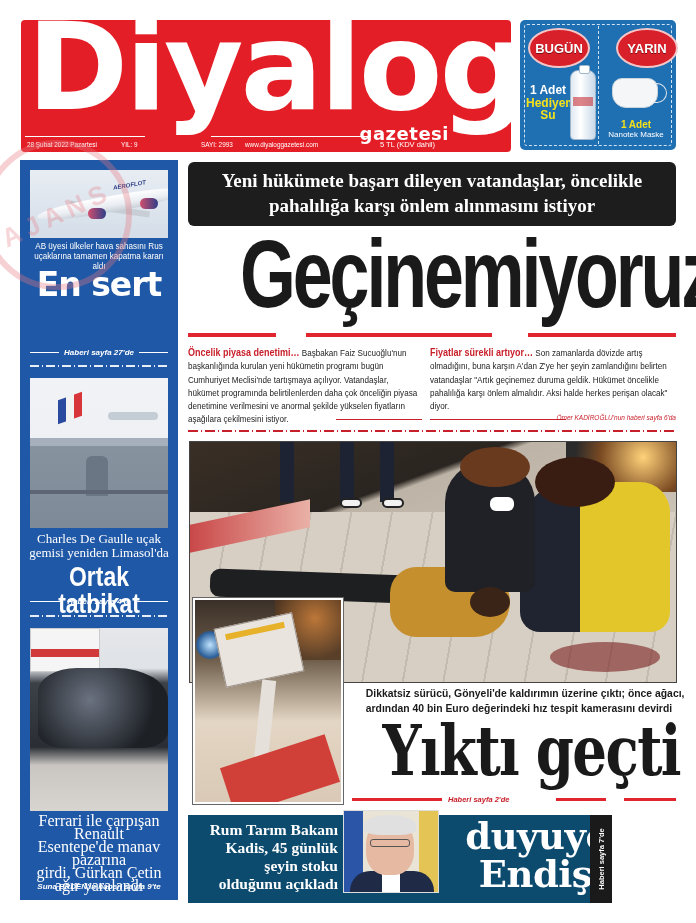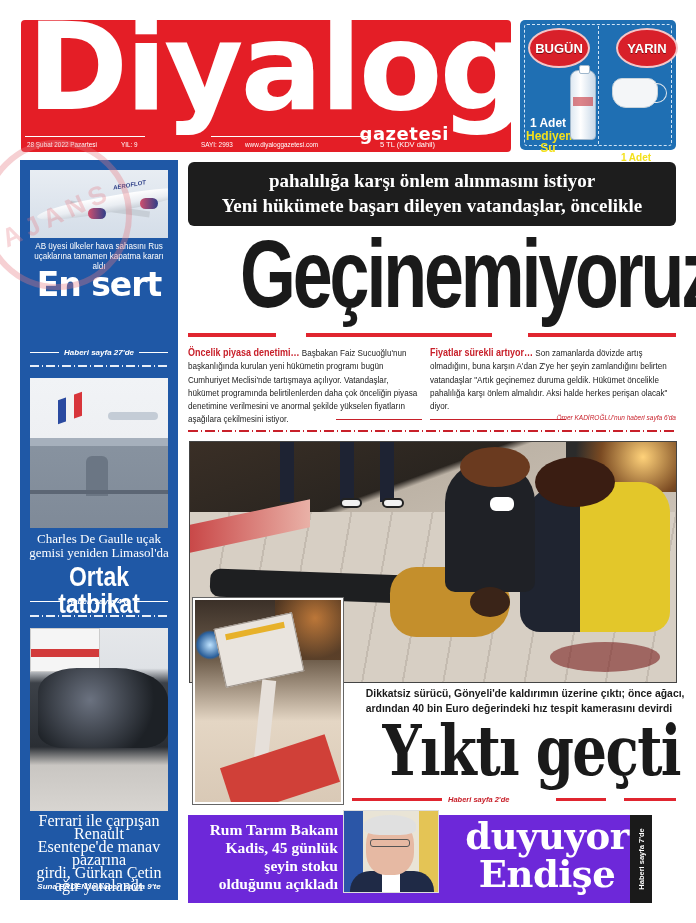--- a/index.html
+++ b/index.html
@@ -44,21 +44,21 @@
     position: absolute; left: 78px; top: 6px; bottom: 6px; border-left: 1px dashed #cfe3f5;
   }
   .promo-badge {
     position: absolute; top: 8px; width: 62px; height: 40px; border-radius: 50%;
     background: #d8202a; border: 2px solid #f4c6c8; color: #fff;
     font-family: "Liberation Sans", sans-serif; font-weight: bold; font-size: 13px;
     display: flex; align-items: center; justify-content: center; text-shadow: 0 1px 0 #7a0d12;
   }
   .promo-badge.b1 { left: 8px; }
   .promo-badge.b2 { left: 96px; }
-  .promo-txt { position: absolute; color: #fff; font-weight: bold; text-align: center; line-height: 1.05; margin-top: 33px; }
+  .promo-txt { position: absolute; color: #fff; font-weight: bold; text-align: center; line-height: 1.05; }
   .promo-txt .yellow { color: #f4e11b; }
   .bottle {
     position: absolute; left: 50px; top: 50px; width: 26px; height: 70px;
     background: linear-gradient(90deg,#dfe9f2,#ffffff 40%,#c9d9e8);
     border-radius: 8px 8px 4px 4px; border: 1px solid #9fb7cc;
   }
   .bottle::before { content:""; position:absolute; left:8px; top:-6px; width:9px; height:7px; background:#fff; border:1px solid #9fb7cc; border-radius:2px; }
   .bottle::after { content:""; position:absolute; left:2px; top:26px; width:20px; height:9px; background:#c7323a; opacity:0.6; }
   .mask {
     position: absolute; left: 92px; top: 58px; width: 46px; height: 30px;
@@ -187,21 +187,21 @@
   }
   .yk-headline {
     position: absolute; left: 346px; top: 716px; width: 332px; text-align: center;
     font-family: "DejaVu Serif", serif; font-weight: bold; font-size: 70px; line-height: 1;
     color: #1a1a1a; letter-spacing: -2px; transform: scaleX(0.78); transform-origin: center top; white-space: nowrap;
   }
   .yk-ref { position: absolute; left: 448px; top: 795px; font-size: 7.5px; color: #c8202a; font-weight: bold; font-style: italic; }
 
   
   .bottom-banner {
-    position: absolute; left: 188px; top: 815px; width: 464px; height: 88px; background: #6d28d9;
+    position: absolute; left: 188px; top: 815px; width: 424px; height: 88px; background: #0c4a6e;
   }
   .bb-left {
     position: absolute; left: 8px; top: 6px; width: 142px; text-align: right; color: #fff;
     font-family: "Liberation Serif", serif; font-weight: bold; font-size: 15.5px; line-height: 18px;
   }
   .bb-photo {
     position: absolute; left: 155px; top: -5px; width: 96px; height: 83px; overflow: hidden;
     background: linear-gradient(90deg,#2b56a7 0 20%,#e9e4d6 20% 80%,#e4c455 80%);
     border: 1px solid #ddd;
   }
@@ -320,22 +320,22 @@
   <div class="sb-ref" style="top:722px;">
     <span>Suna ERDEN'in haberi sayfa 9'te</span>
   </div>
 </div>
 
 <div class="watermark">
   <span>AJANS</span>
 </div>
 
 <div class="subhead-box">
+  <div>Yeni hükümete başarı dileyen vatandaşlar, öncelikle</div>
   <div>pahalılığa karşı önlem alınmasını istiyor</div>
-  <div>Yeni hükümete başarı dileyen vatandaşlar, öncelikle</div>
 </div>
 <div class="main-headline">Geçinemiyoruz</div>
 <div class="red-rule" style="left:188px;top:333px;width:88px;"></div>
 <div class="red-rule" style="left:306px;top:333px;width:186px;"></div>
 <div class="red-rule" style="left:528px;top:333px;width:148px;"></div>
 
 <div class="col-text" style="left:188px;width:258px;">
   <span class="kicker">Öncelik piyasa denetimi…</span><span> Başbakan Faiz Sucuoğlu'nun başkanlığında kurulan yeni hükümetin programı bugün Cumhuriyet Meclisi'nde tartışmaya açılıyor. Vatandaşlar, hükümet programında belirtilenlerden daha çok önceliğin piyasa denetimine verilmesini ve anormal şekilde yükselen fiyatların aşağılara çekilmesini istiyor.</span>
 </div>
 <div class="col-text" style="left:430px;width:272px;">

